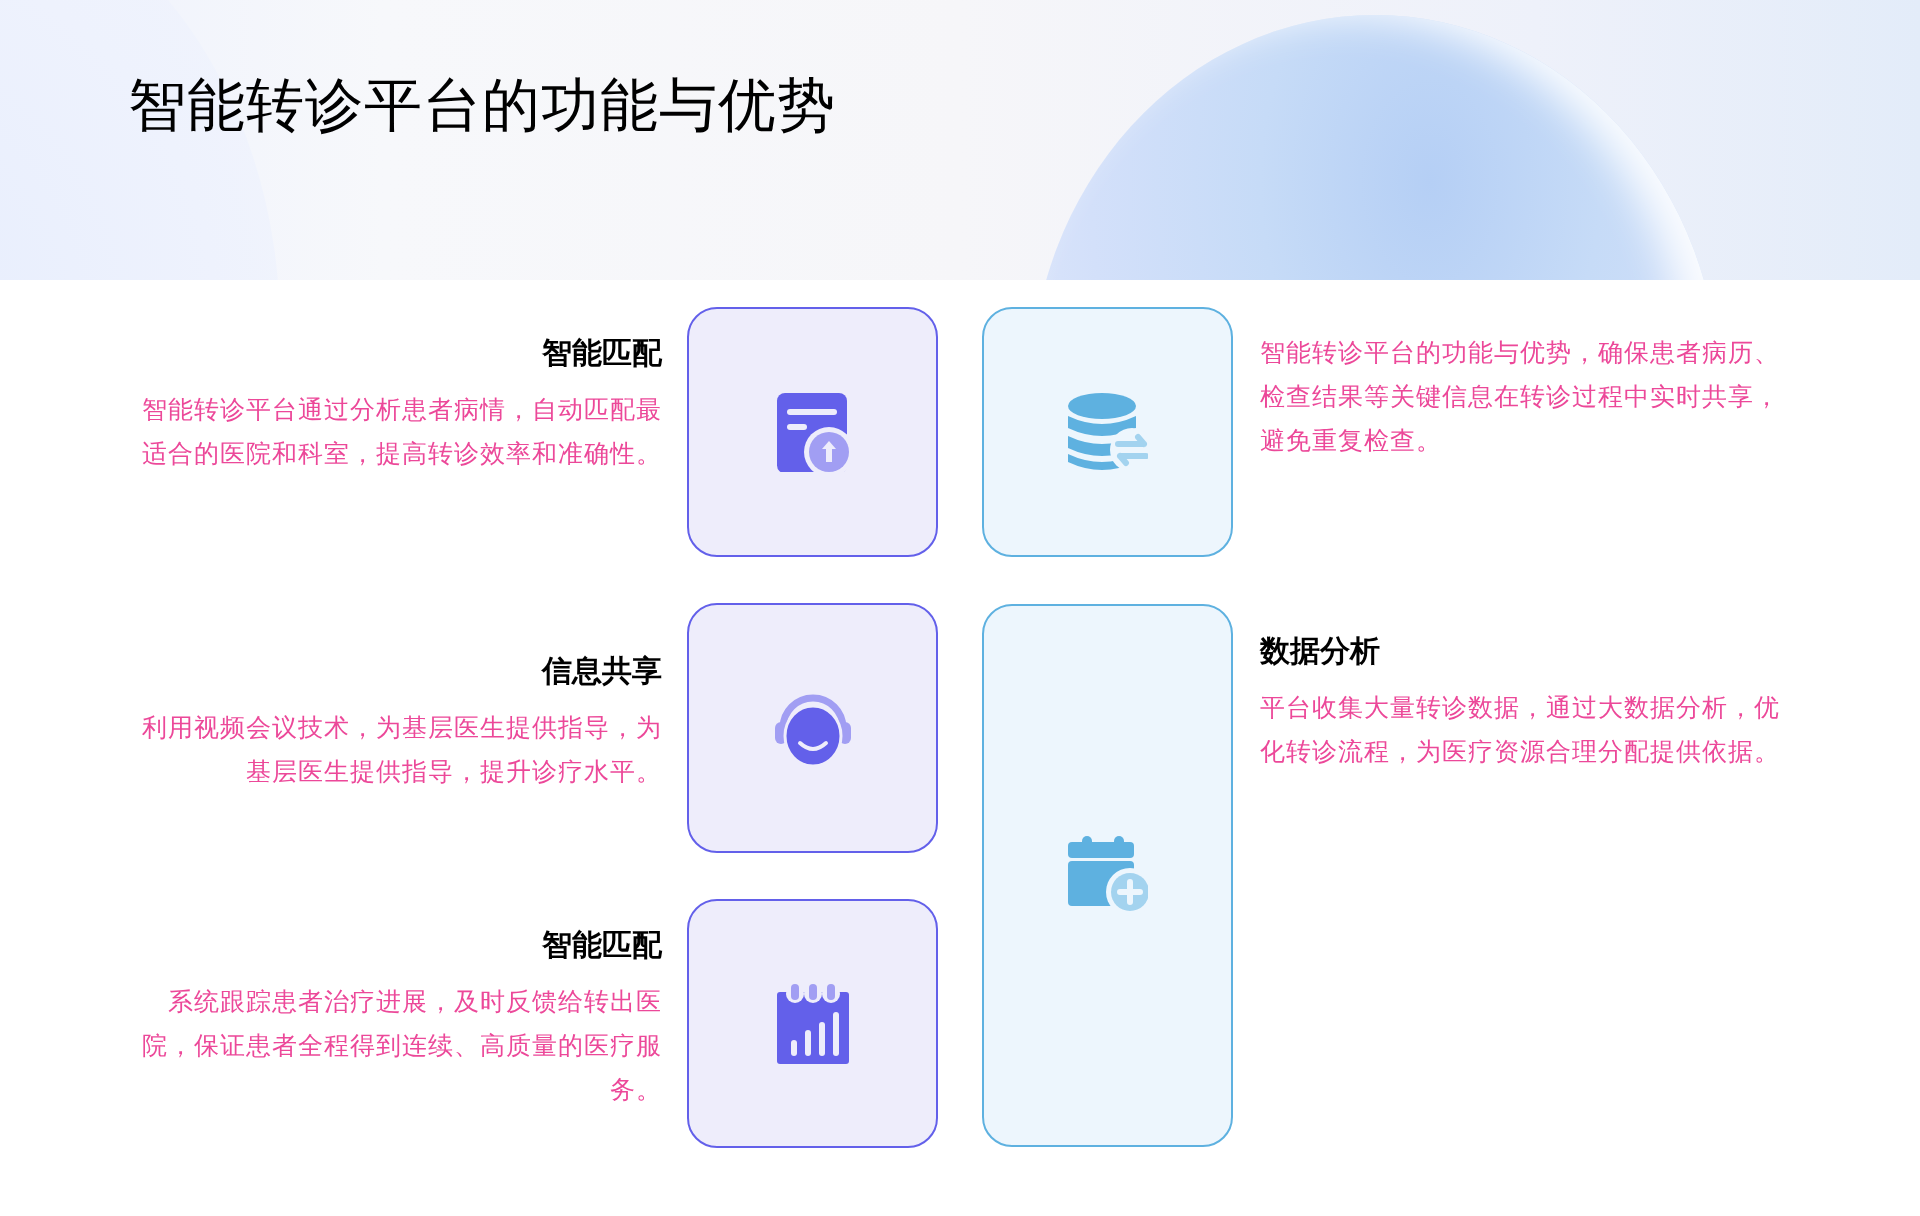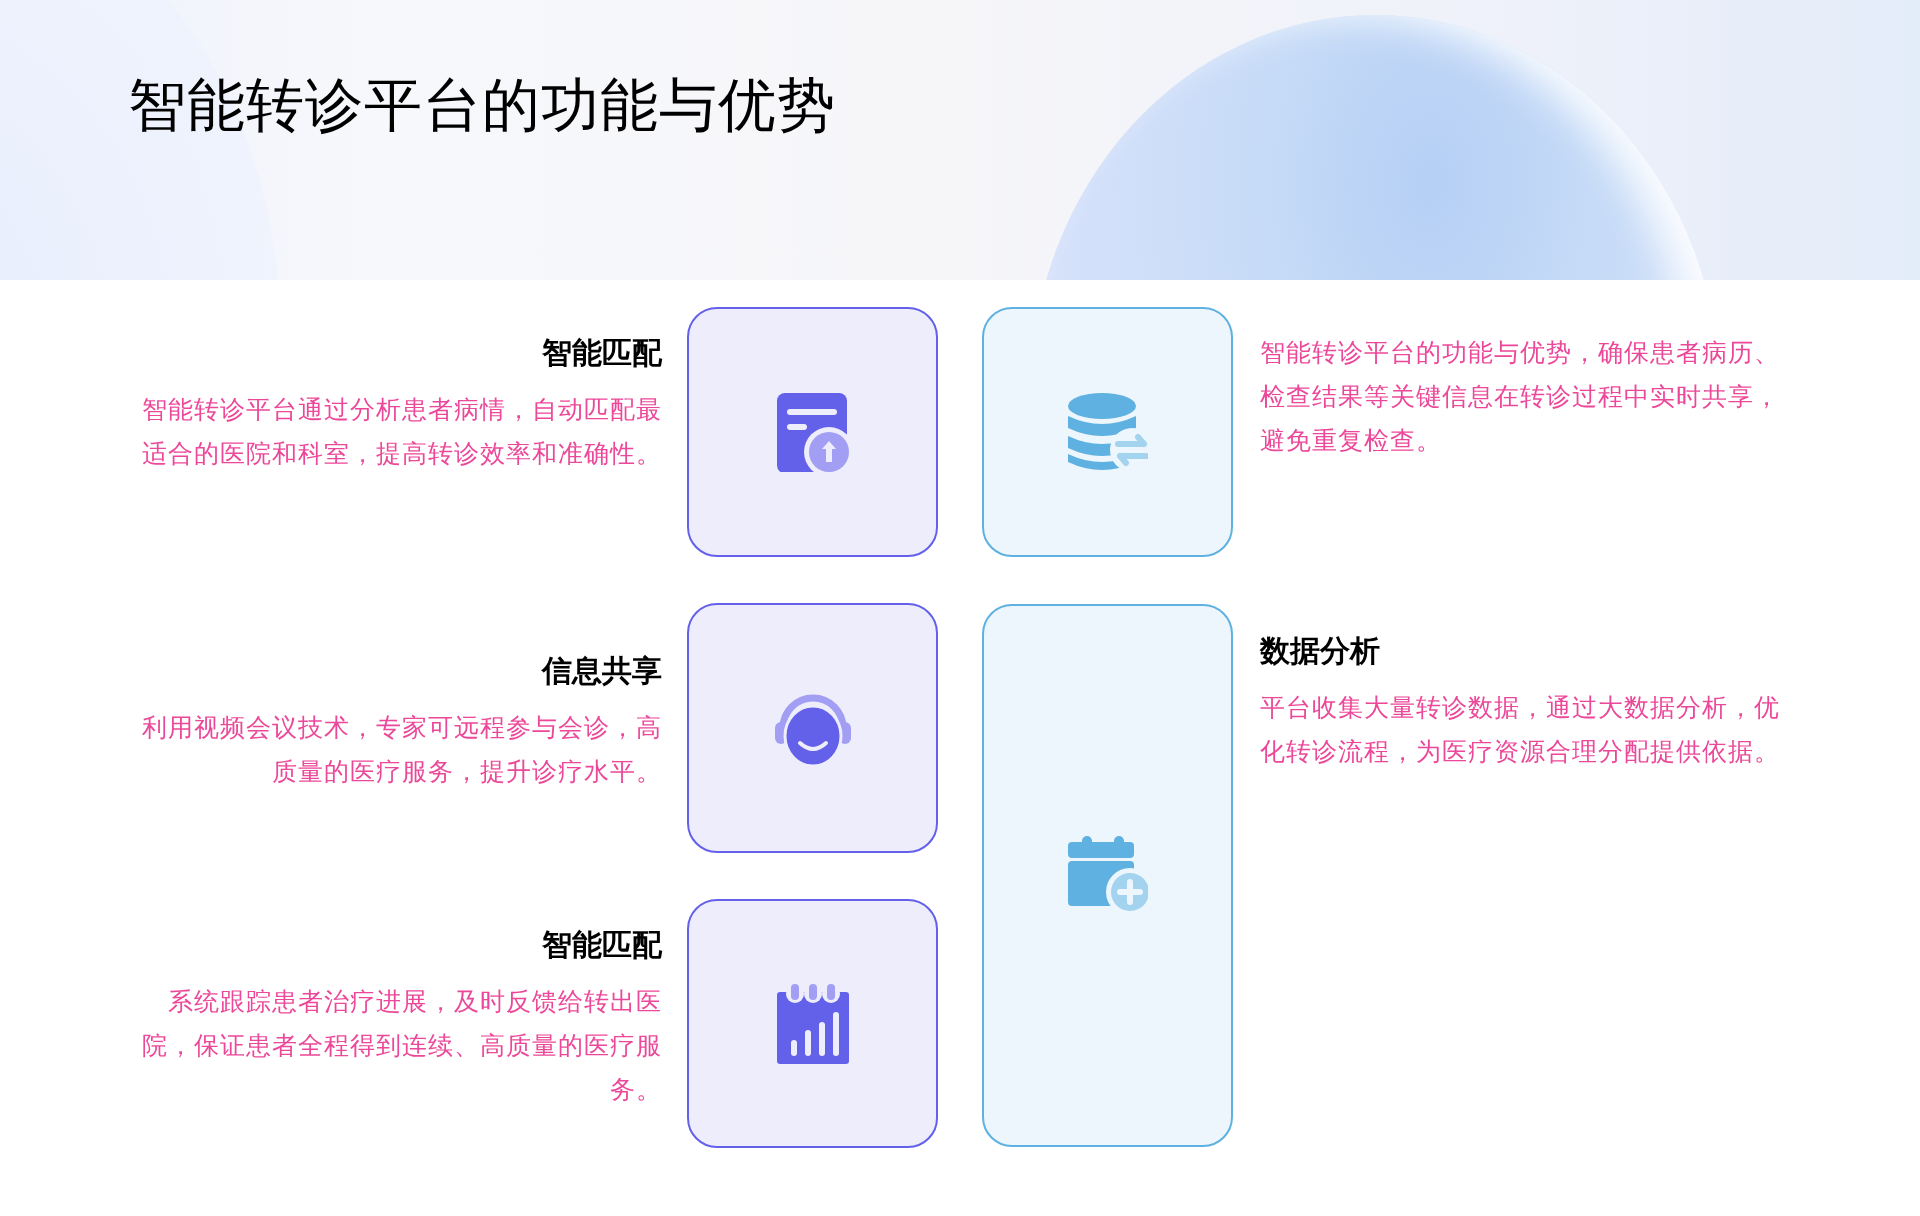--- a/index.html
+++ b/index.html
@@ -59,21 +59,21 @@
     <path d="M50 52 L76 52 M70 45 L76 52" stroke="#A3D3EF" stroke-width="6" stroke-linecap="round" fill="none"></path>
     <path d="M52 64 L78 64 M52 64 L58 71" stroke="#A3D3EF" stroke-width="6" stroke-linecap="round" fill="none"></path>
   </svg>
 </div>
 <div class="feature right" style="top:330px;">
   <p>智能转诊平台的功能与优势，确保患者病历、检查结果等关键信息在转诊过程中实时共享，避免重复检查。</p>
 </div>
 
 <div class="feature left" style="top:648px;">
   <h2>信息共享</h2>
-  <p>利用视频会议技术，专家可远程参与会诊，高质量的医疗服务，提升诊疗水平。</p>
+  <p>利用视频会议技术，为基层医生提供指导，为基层医生提供指导，提升诊疗水平。</p>
 </div>
 <div class="card purple" style="left:687px; top:603px; height:250px;">
   <svg class="icon" viewBox="0 0 80 80">
     <path d="M10 40 A30 30 0 0 1 70 40" stroke="#A19EF3" stroke-width="7" fill="none"></path>
     <rect x="2" y="34" width="12" height="22" rx="6" fill="#A19EF3"></rect>
     <rect x="66" y="34" width="12" height="22" rx="6" fill="#A19EF3"></rect>
     <ellipse cx="40" cy="48" rx="28" ry="30" fill="#6360EA" stroke="#EEEDFB" stroke-width="3"></ellipse>
     <path d="M27 55 Q40 67 53 55" stroke="#EEEDFB" stroke-width="4" stroke-linecap="round" fill="none"></path>
   </svg>
 </div>

